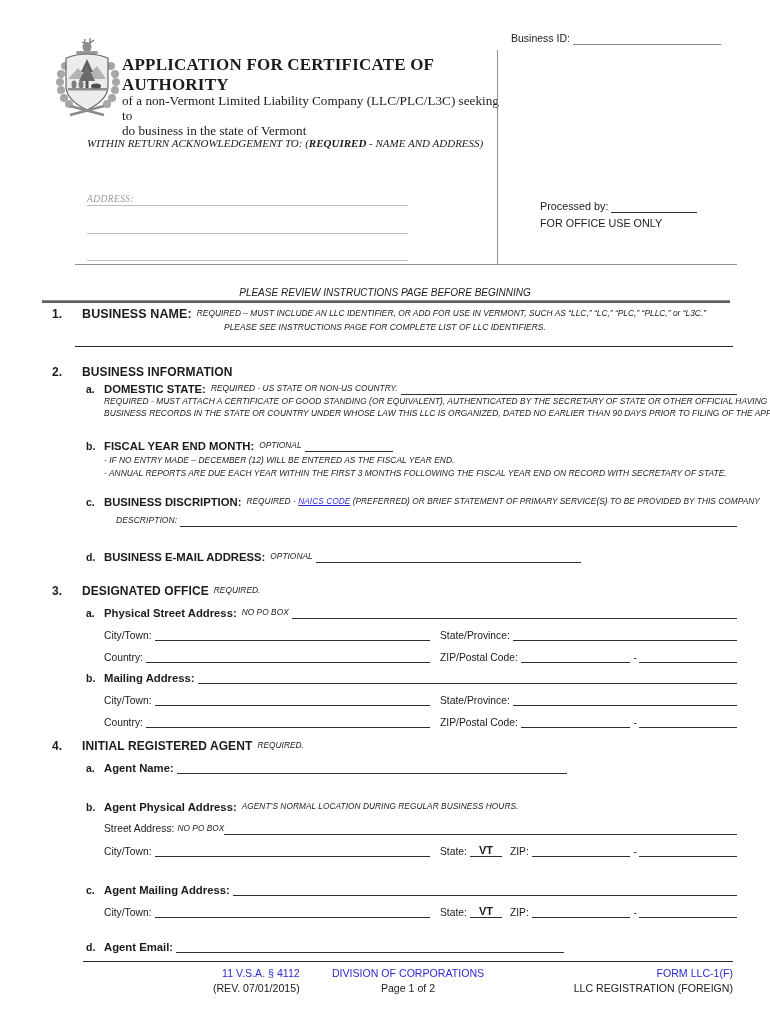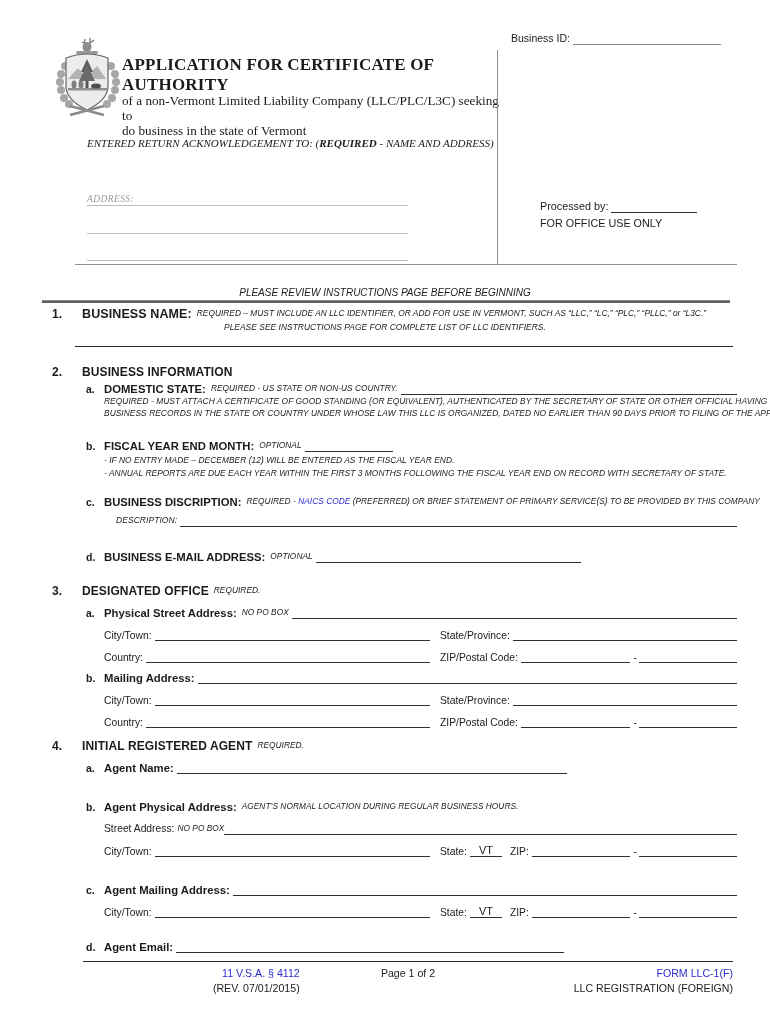--- a/index.html
+++ b/index.html
@@ -14,37 +14,37 @@
   .title{font-size:17px;font-weight:700;line-height:1.15;letter-spacing:.2px}
   .subtl{font-size:13.2px;line-height:1.13}
   .num{font-weight:700;font-size:12px;width:30px;flex:none}
   .sech{font-weight:700;font-size:12px;letter-spacing:.1px;white-space:nowrap}
   .letter{font-weight:700;font-size:10.5px;width:18px;flex:none}
   .sh{font-weight:700;font-size:11.3px;white-space:nowrap}
   .lbl{font-size:10.3px;white-space:nowrap}
   .sn{font-style:italic;font-size:8.3px;letter-spacing:.05px;margin:0 0 1px 5px;white-space:nowrap}
   .det{position:absolute;font-style:italic;font-size:8.4px;letter-spacing:.05px;white-space:nowrap}
   .blue{color:#2b2bd0}
-  .lnk{color:#2b2bd0;cursor:pointer}
+  .lnk{color:#2b2bd0;text-decoration:underline;cursor:pointer}
   
   .fl{border-bottom:1.4px solid #2e2e2e;height:13px;margin-left:3px}
   .flex1{flex:1}
   .hline{position:absolute;border-top:1px solid #999}
   .dline{position:absolute;border-top:1.6px solid #2b2b2b}
   .liteline{position:absolute;border-top:1px solid #bdbdbd}
   
   .ackintro{font-size:11px;font-style:italic;white-space:nowrap}
   .ackrow{position:absolute;width:321px;border-bottom:1px solid #bdbdbd;height:18px}
   .acklbl{position:absolute;left:0;bottom:1px;color:#9b9b9b;font-style:italic;font-size:9.5px;
           font-family:"Liberation Serif",serif;letter-spacing:.4px}
   
   .c1{display:flex;align-items:flex-end;width:326px;flex:none}
   .c2{display:flex;align-items:flex-end;flex:1;margin-left:10px}
   .zipsep{font-size:10.3px;margin:0 2px 0 4px}
-  .vt{font-weight:400;font-size:11px;border-bottom:1.4px solid #2e2e2e;padding:0 9px;margin-left:3px}
+  .vt{font-weight:700;font-size:11px;border-bottom:1.4px solid #2e2e2e;padding:0 9px;margin-left:3px}
   .gap8{margin-left:8px}
   
   .banner{position:absolute;left:0;right:0;text-align:center;font-style:italic;font-size:10px}
   .thickrule{position:absolute;height:3px;border-top:1px solid #8a8a8a;border-bottom:2px solid #5f5f5f}
   
   .footer{position:absolute;display:flex;font-size:10.6px;line-height:1.42}
   .fcol{flex:1}
 </style>
 </head>
 <body>
@@ -96,21 +96,21 @@
 
   <div class="abs" style="left:497px;top:50px;height:214px;border-left:1px solid #8f8f8f"></div>
 
   <div class="row" style="left:540px;top:198px;height:16px">
     <span class="lbl" style="font-size:10.8px">Processed by:</span>
     <span class="fl" style="width:86px"></span>
   </div>
   <div class="abs" style="left:540px;top:217px;width:160px;font-size:10.8px">FOR OFFICE USE ONLY</div>
 
   <div class="abs serif ackintro" style="left:87px;top:137px">
-    <span>ENTERED RETURN ACKNOWLEDGEMENT TO: (</span><span style="font-weight:700">REQUIRED</span><span> - NAME AND ADDRESS)</span>
+    <span>WITHIN RETURN ACKNOWLEDGEMENT TO: (</span><span style="font-weight:700">REQUIRED</span><span> - NAME AND ADDRESS)</span>
   </div>
   <div class="ackrow" style="left:87px;top:188px">
     <span class="acklbl">ADDRESS:</span>
   </div>
   <div class="liteline" style="left:87px;top:233px;width:321px"></div>
   <div class="liteline" style="left:87px;top:260px;width:321px"></div>
 
   <div class="hline" style="left:75px;top:264px;width:662px;border-top-color:#8f8f8f"></div>
 
   <div class="banner" style="top:287px">PLEASE REVIEW INSTRUCTIONS PAGE BEFORE BEGINNING</div>
@@ -292,20 +292,21 @@
     <span class="fl" style="width:388px"></span>
   </div>
 
   <div class="dline" style="left:83px;top:961px;width:650px;border-top-width:1.4px"></div>
   <div class="footer" style="left:83px;top:966px;width:650px">
     <div class="fcol" style="text-align:right">
       <div class="blue">11 V.S.A. § 4112</div>
       <div>(REV. 07/01/2015)</div>
     </div>
     <div class="fcol" style="text-align:center">
+      <div class="blue">DIVISION OF CORPORATIONS</div>
       <div>Page 1 of 2</div>
     </div>
     <div class="fcol" style="text-align:right">
       <div class="blue">FORM LLC-1(F)</div>
       <div>LLC REGISTRATION (FOREIGN)</div>
     </div>
   </div>
 
 </div>
 

